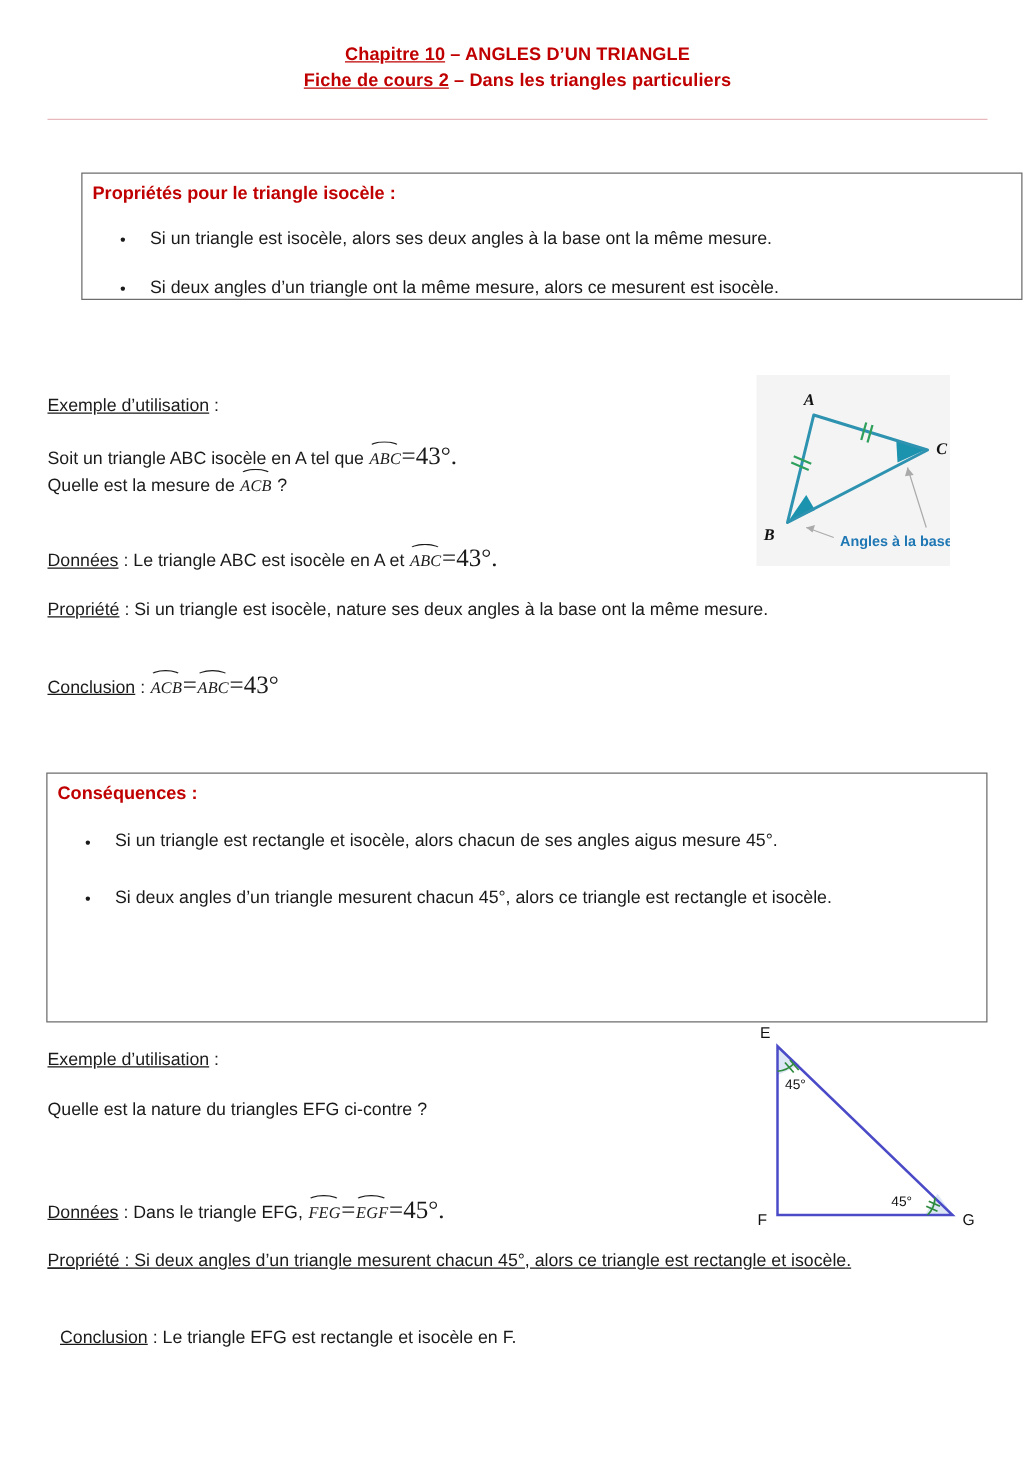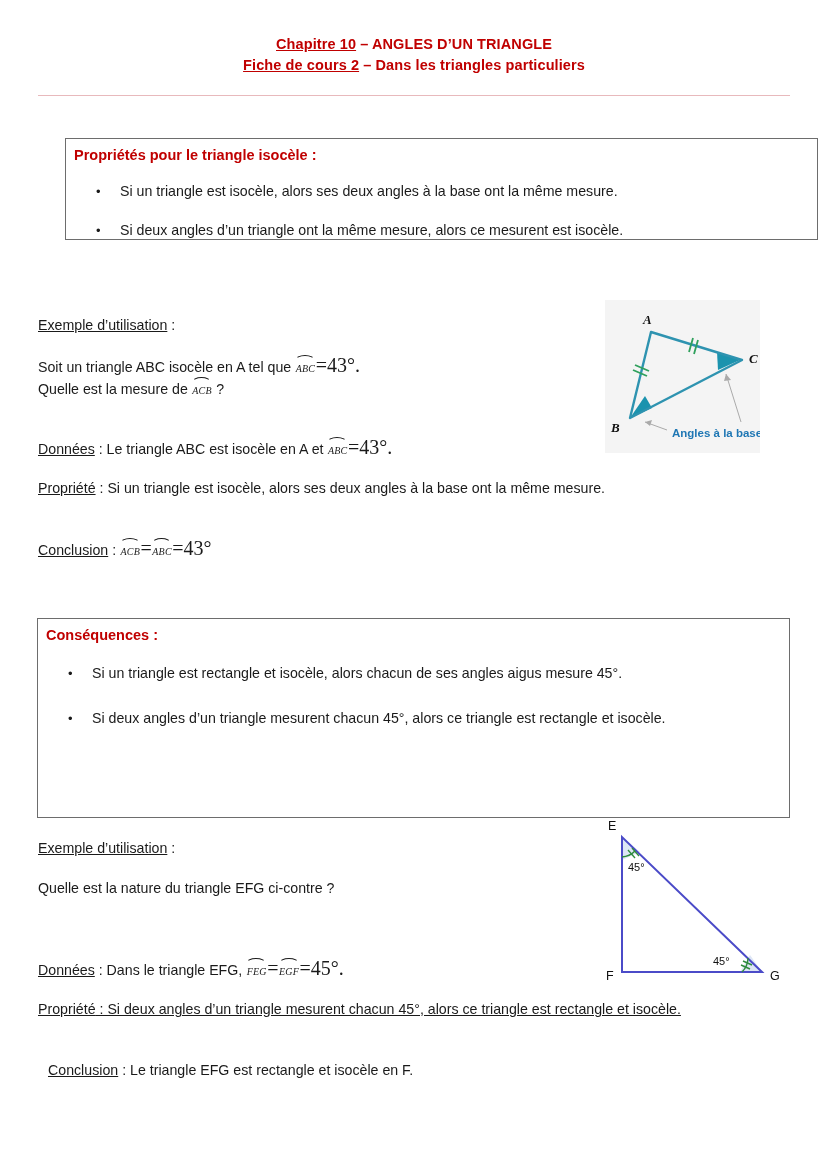--- a/index.html
+++ b/index.html
@@ -88,21 +88,21 @@
     position: absolute;
     font-size: 14.2px;
     line-height: 21px;
   }
   .ul { text-decoration: underline; }
 
   
   .ang {
     font-family: "Liberation Serif", serif;
     font-style: italic;
-    font-size: 10px;
+    font-size: 13px;
     position: relative;
     display: inline-block;
     padding: 0 0.5px;
     letter-spacing: 0.2px;
   }
   .ang::before {
     content: "";
     position: absolute;
     left: 0px;
     right: 1px;
@@ -157,21 +157,21 @@
 <div class="para" style="left:38px; top:355px; width:560px;">
   <span>Soit un triangle ABC isocèle en A tel que </span><span class="ang">ABC</span><span class="num">=43°.</span><br>
   <span>Quelle est la mesure de </span><span class="ang">ACB</span><span> ?</span>
 </div>
 
 <div class="para" style="left:38px; top:437px; width:560px;">
   <span class="ul">Données</span><span> : Le triangle ABC est isocèle en A et  </span><span class="ang">ABC</span><span class="num">=43°.</span>
 </div>
 
 <div class="para" style="left:38px; top:478px; width:700px;">
-  <span class="ul">Propriété</span><span> : Si un triangle est isocèle, alors ses deux angles à la base ont la même mesure.</span>
+  <span class="ul">Propriété</span><span> : Si un triangle est isocèle, nature ses deux angles à la base ont la même mesure.</span>
 </div>
 
 <div class="para" style="left:38px; top:538px;text-align:right;">
   <span class="ul">Conclusion</span><span> : </span><span class="ang">ACB</span><span class="num">=</span><span class="ang">ABC</span><span class="num">=43°</span>
 </div>
 
 <div class="figure" id="fig-abc">
   <svg width="155" height="153" viewBox="0 0 155 153">
     <rect x="0" y="0" width="155" height="153" fill="#F4F4F4"></rect>
 
@@ -215,21 +215,21 @@
       <span class="bullet-dot">•</span>
       <span class="bullet-text">Si deux angles d’un triangle mesurent chacun 45°, alors ce triangle est rectangle et isocèle.</span>
     </div>
   </div>
 </div>
 
 <div class="para" style="left:38px; top:838px;">
   <span class="ul">Exemple d’utilisation</span><span> :</span>
 </div>
 
-<div class="para" style="left:38px; top:878px;">Quelle est la nature du triangle EFG ci-contre ?</div>
+<div class="para" style="left:38px; top:878px;">Quelle est la nature du triangles EFG ci-contre ?</div>
 
 <div class="para" style="left:38px; top:958px;">
   <span class="ul">Données</span><span> : Dans le triangle EFG,  </span><span class="ang">FEG</span><span class="num">=</span><span class="ang">EGF</span><span class="num">=45°.</span>
 </div>
 
 <div class="para" style="left:38px; top:999px; width:710px;text-decoration:underline;">
   <span class="ul">Propriété</span><span> : Si deux angles d’un triangle mesurent chacun 45°, alors ce triangle est rectangle et isocèle.</span>
 </div>
 
 <div class="para" style="left:48px; top:1060px;">

